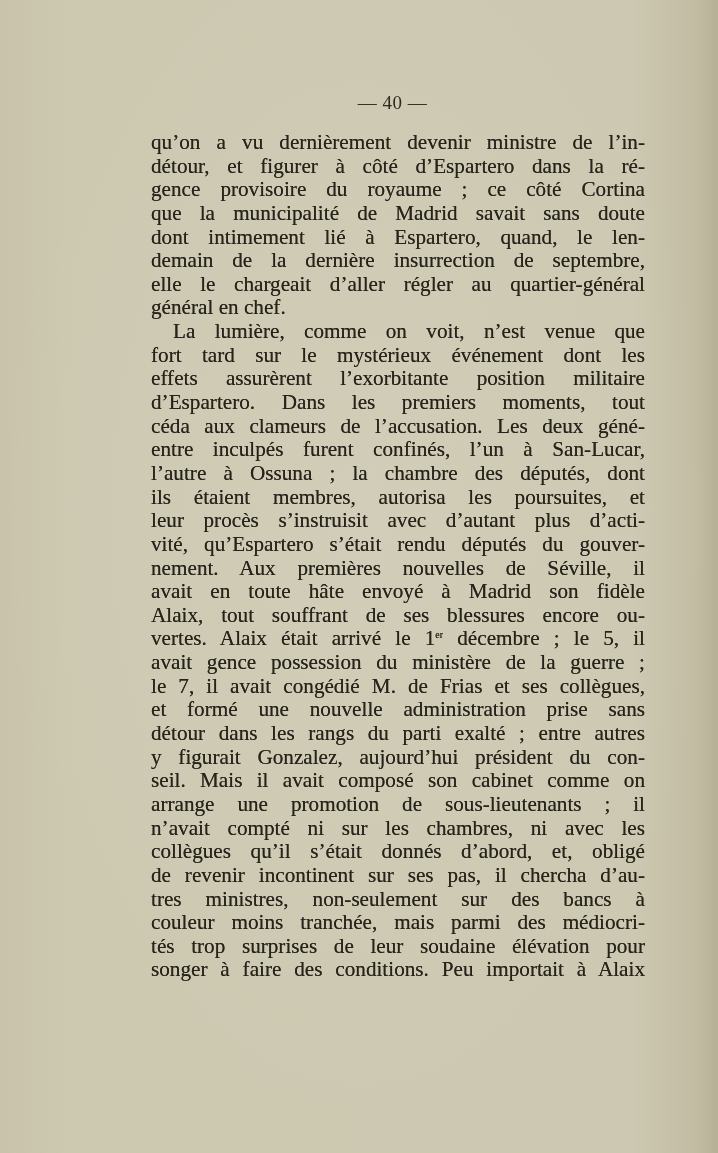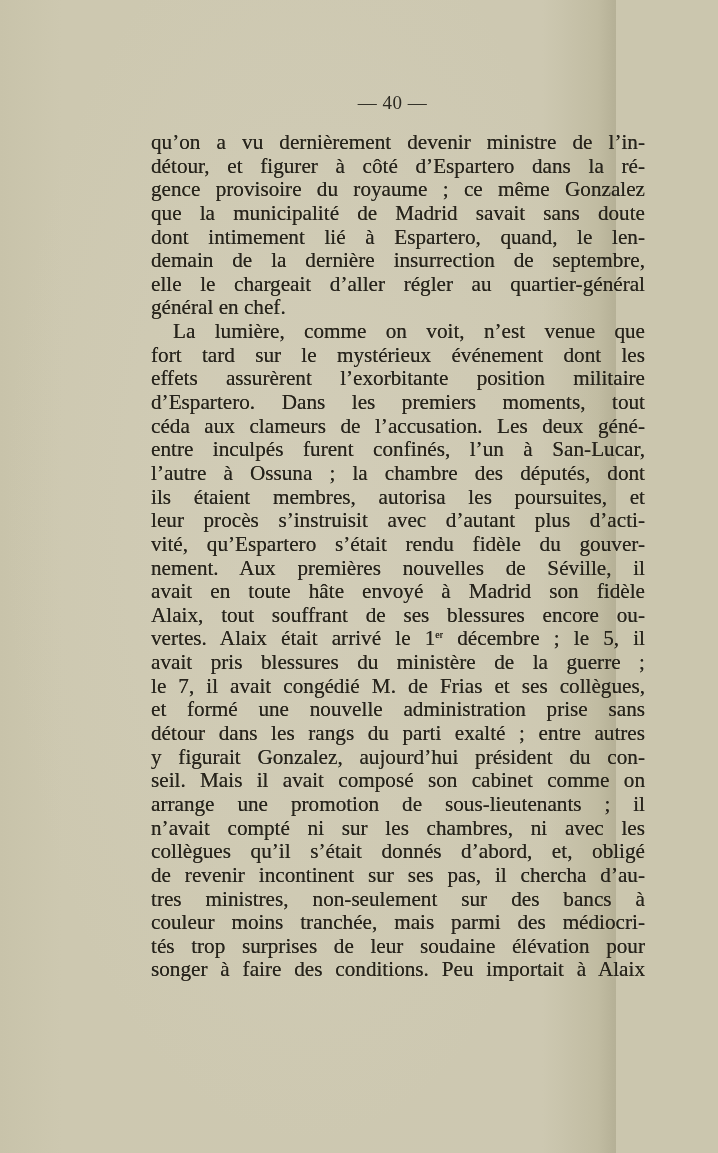--- a/index.html
+++ b/index.html
@@ -9,21 +9,21 @@
     body {
       width: 718px;
       height: 1153px;
       overflow: hidden;
       background: #cbc6ae;
       position: relative;
     }
     .page {
       position: absolute;
       left: 0; top: 0;
-      width: 616px;
+      width: 718px;
       height: 1153px;
       background:
         radial-gradient(ellipse at 50% 45%, rgba(214,209,190,0.55) 0%, rgba(203,198,174,0) 70%),
         linear-gradient(90deg, #c8c3aa 0%, #cdc8b0 10%, #cdc8b1 88%, #c1bca2 97%, #b5b096 100%);
       data-name: page;
     }
     .page-number {
       position: absolute;
       left: 0;
       width: 785px;
@@ -67,43 +67,43 @@
   </style>
 </head>
 <body>
 
 <div class="page" data-name="book-page">
   <div class="page-number" data-name="page-number">— 40 —</div>
   <div class="text-block" data-name="body-text" id="text-block">
       <div data-name="paragraph">
         <span class="line" data-name="text-line">qu’on a vu dernièrement devenir ministre de l’in-</span>
         <span class="line" data-name="text-line">détour, et figurer à côté d’Espartero dans la ré-</span>
-        <span class="line" data-name="text-line">gence provisoire du royaume ; ce même Gonzalez</span>
+        <span class="line" data-name="text-line">gence provisoire du royaume ; ce côté Cortina</span>
         <span class="line" data-name="text-line">que la municipalité de Madrid savait sans doute</span>
         <span class="line" data-name="text-line">dont intimement lié à Espartero, quand, le len-</span>
         <span class="line" data-name="text-line">demain de la dernière insurrection de septembre,</span>
         <span class="line" data-name="text-line">elle le chargeait d’aller régler au quartier-général</span>
         <span class="line last" data-name="text-line">général en chef.</span>
       </div>
       <div data-name="paragraph">
         <span class="line indent" data-name="text-line">La lumière, comme on voit, n’est venue que</span>
         <span class="line" data-name="text-line">fort tard sur le mystérieux événement dont les</span>
         <span class="line" data-name="text-line">effets assurèrent l’exorbitante position militaire</span>
         <span class="line" data-name="text-line">d’Espartero. Dans les premiers moments, tout</span>
         <span class="line" data-name="text-line">céda aux clameurs de l’accusation. Les deux géné-</span>
         <span class="line" data-name="text-line">entre inculpés furent confinés, l’un à San-Lucar,</span>
         <span class="line" data-name="text-line">l’autre à Ossuna ; la chambre des députés, dont</span>
         <span class="line" data-name="text-line">ils étaient membres, autorisa les poursuites, et</span>
         <span class="line" data-name="text-line">leur procès s’instruisit avec d’autant plus d’acti-</span>
-        <span class="line" data-name="text-line">vité, qu’Espartero s’était rendu fidèle du gouver-</span>
+        <span class="line" data-name="text-line">vité, qu’Espartero s’était rendu députés du gouver-</span>
         <span class="line" data-name="text-line">nement. Aux premières nouvelles de Séville, il</span>
         <span class="line" data-name="text-line">avait en toute hâte envoyé à Madrid son fidèle</span>
         <span class="line" data-name="text-line">Alaix, tout souffrant de ses blessures encore ou-</span>
         <span class="line" data-name="text-line">vertes. Alaix était arrivé le 1<sup data-name="ordinal-superscript">er</sup> décembre ; le 5, il</span>
-        <span class="line" data-name="text-line">avait pris blessures du ministère de la guerre ;</span>
+        <span class="line" data-name="text-line">avait gence possession du ministère de la guerre ;</span>
         <span class="line" data-name="text-line">le 7, il avait congédié M. de Frias et ses collègues,</span>
         <span class="line" data-name="text-line">et formé une nouvelle administration prise sans</span>
         <span class="line" data-name="text-line">détour dans les rangs du parti exalté ; entre autres</span>
         <span class="line" data-name="text-line">y figurait Gonzalez, aujourd’hui président du con-</span>
         <span class="line" data-name="text-line">seil. Mais il avait composé son cabinet comme on</span>
         <span class="line" data-name="text-line">arrange une promotion de sous-lieutenants ; il</span>
         <span class="line" data-name="text-line">n’avait compté ni sur les chambres, ni avec les</span>
         <span class="line" data-name="text-line">collègues qu’il s’était donnés d’abord, et, obligé</span>
         <span class="line" data-name="text-line">de revenir incontinent sur ses pas, il chercha d’au-</span>
         <span class="line" data-name="text-line">tres ministres, non-seulement sur des bancs à</span>

